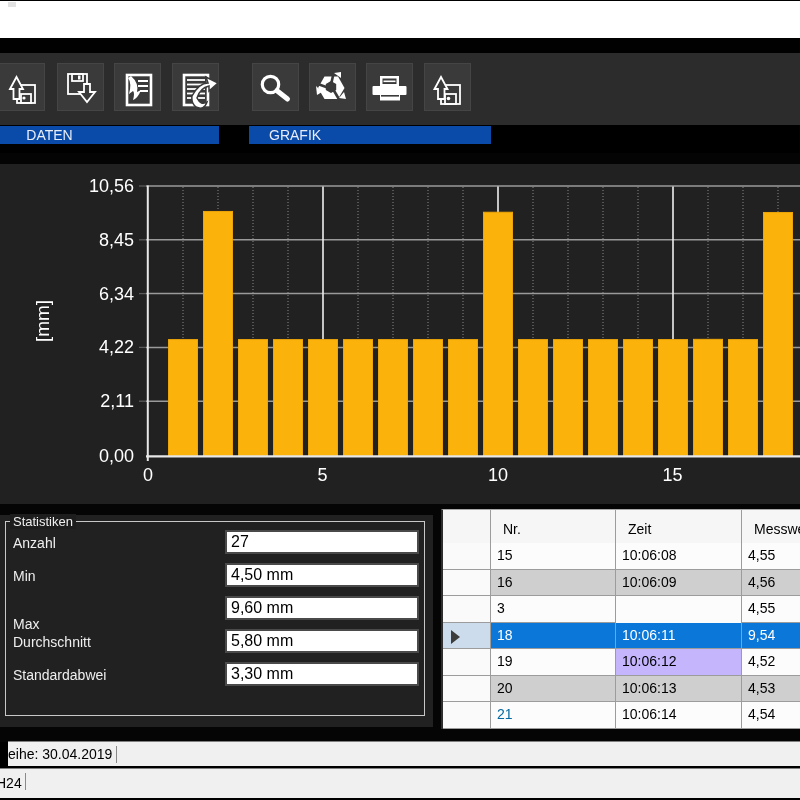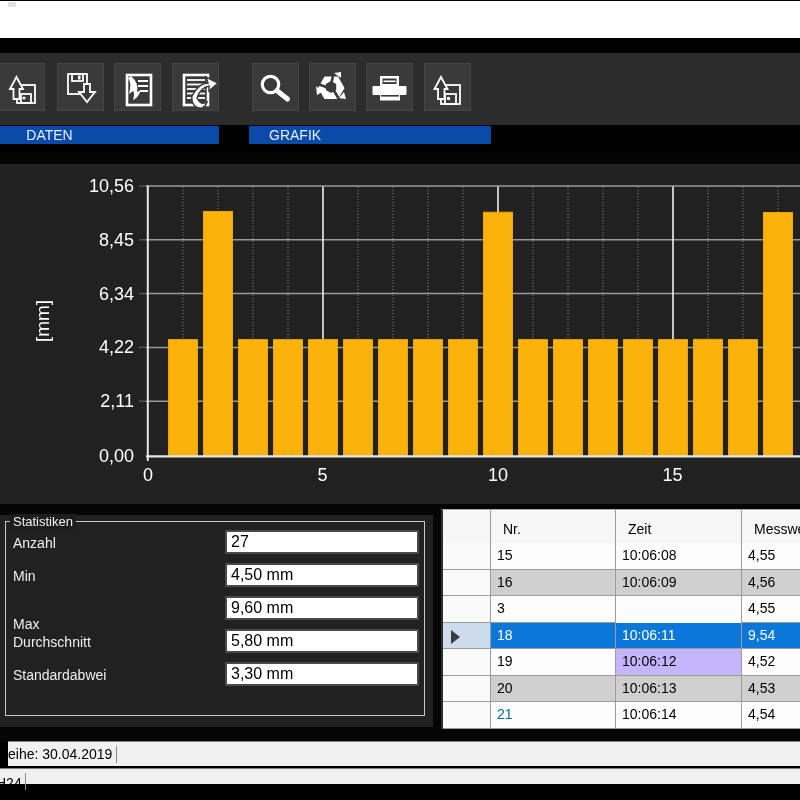--- a/index.html
+++ b/index.html
@@ -30,21 +30,21 @@
   #table{left:441px;top:5px;width:359px;height:220px;background:#fcfcfc;
          border-left:2px solid #2e2e2e;border-top:1px solid #a8a8a8;
          box-sizing:border-box;overflow:hidden;}
   .hdr{position:absolute;top:0;height:33px;background:#f6f6f6;
        border-bottom:1px solid #989898;color:#000;font-size:14px;line-height:38px;}
   .cell{position:absolute;height:25.5px;color:#000;font-size:14px;line-height:24px;
         border-bottom:1px solid #9c9c9c;padding-left:6px;}
   .vline{position:absolute;top:0;width:1px;height:220px;background:#9c9c9c;}
   #sbar1{left:0;top:741px;width:800px;height:25px;background:#f0f0f0;box-sizing:border-box;border-top:1px solid #808080;
          color:#000;font-size:14px;line-height:24px;margin-left:8px;}
-  #sbar2{left:0;top:768px;width:800px;height:16px;background:#f0f0f0;box-sizing:border-box;border-top:1px solid #808080;
+  #sbar2{left:0;top:768px;width:800px;height:30px;background:#f0f0f0;box-sizing:border-box;border-top:1px solid #808080;
          color:#000;font-size:14px;line-height:28px;text-decoration:underline;}
   .sep{position:absolute;top:4px;width:1px;height:17px;background:#8a8a8a;}
 </style>
 </head>
 <body>
 <div id="page">
   <div id="titlebar" class="abs"></div>
   <div class="abs" style="left:8px;top:2px;width:8px;height:5px;background:#e2e2e2;"></div>
   <div id="menustrip" class="abs"></div>
   <div id="toolbar" class="abs">

